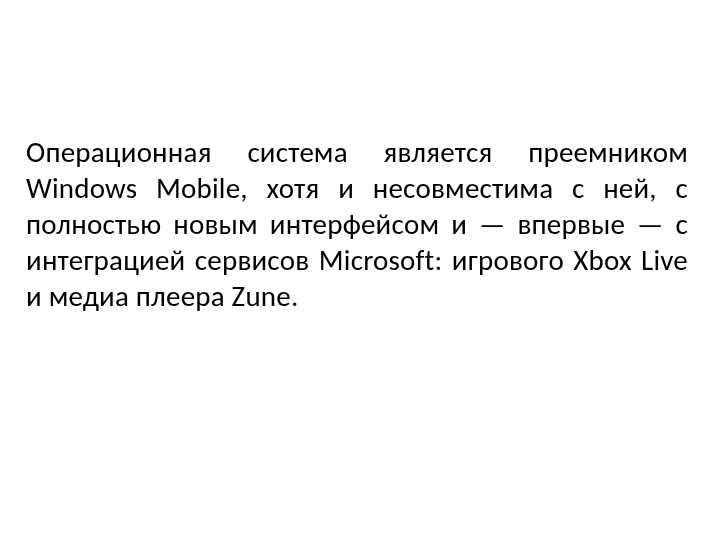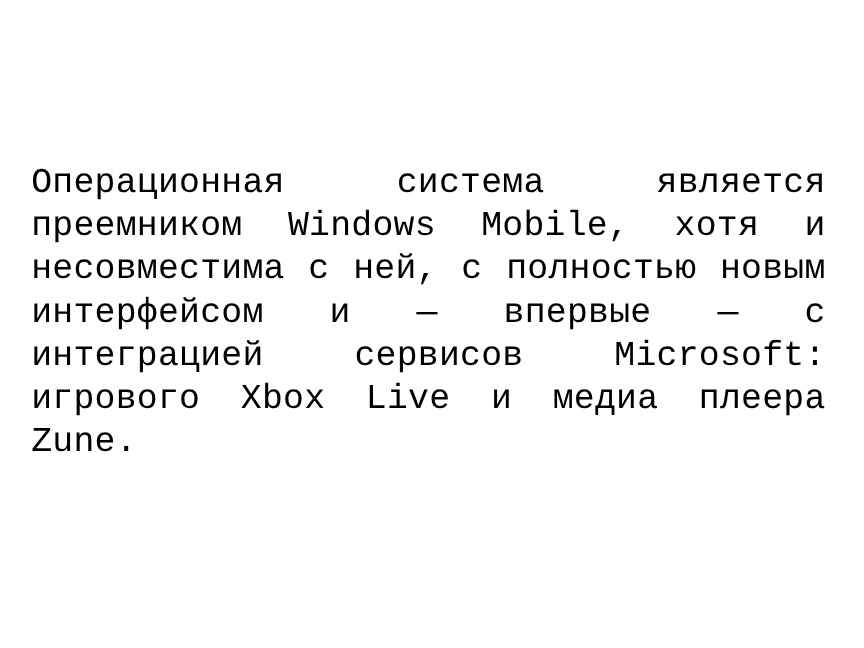--- a/index.html
+++ b/index.html
@@ -18,19 +18,18 @@
       padding-left: 26px;
       padding-right: 32px;
     }
     .paragraph {
       font-size: 29px;
       line-height: 1.24;
       color: #000000;
       text-align: justify;
       text-align-last: left;
       letter-spacing: 0.2px;
-      font-family: Liberation Mono, monospace;
     }
   </style>
 </head>
 <body>
 
 <p class="paragraph">Операционная система является преемником Windows Mobile, хотя и несовместима с ней, с полностью новым интерфейсом и — впервые — с интеграцией сервисов Microsoft: игрового Xbox Live и медиа плеера Zune.</p>
 
 </body></html>

